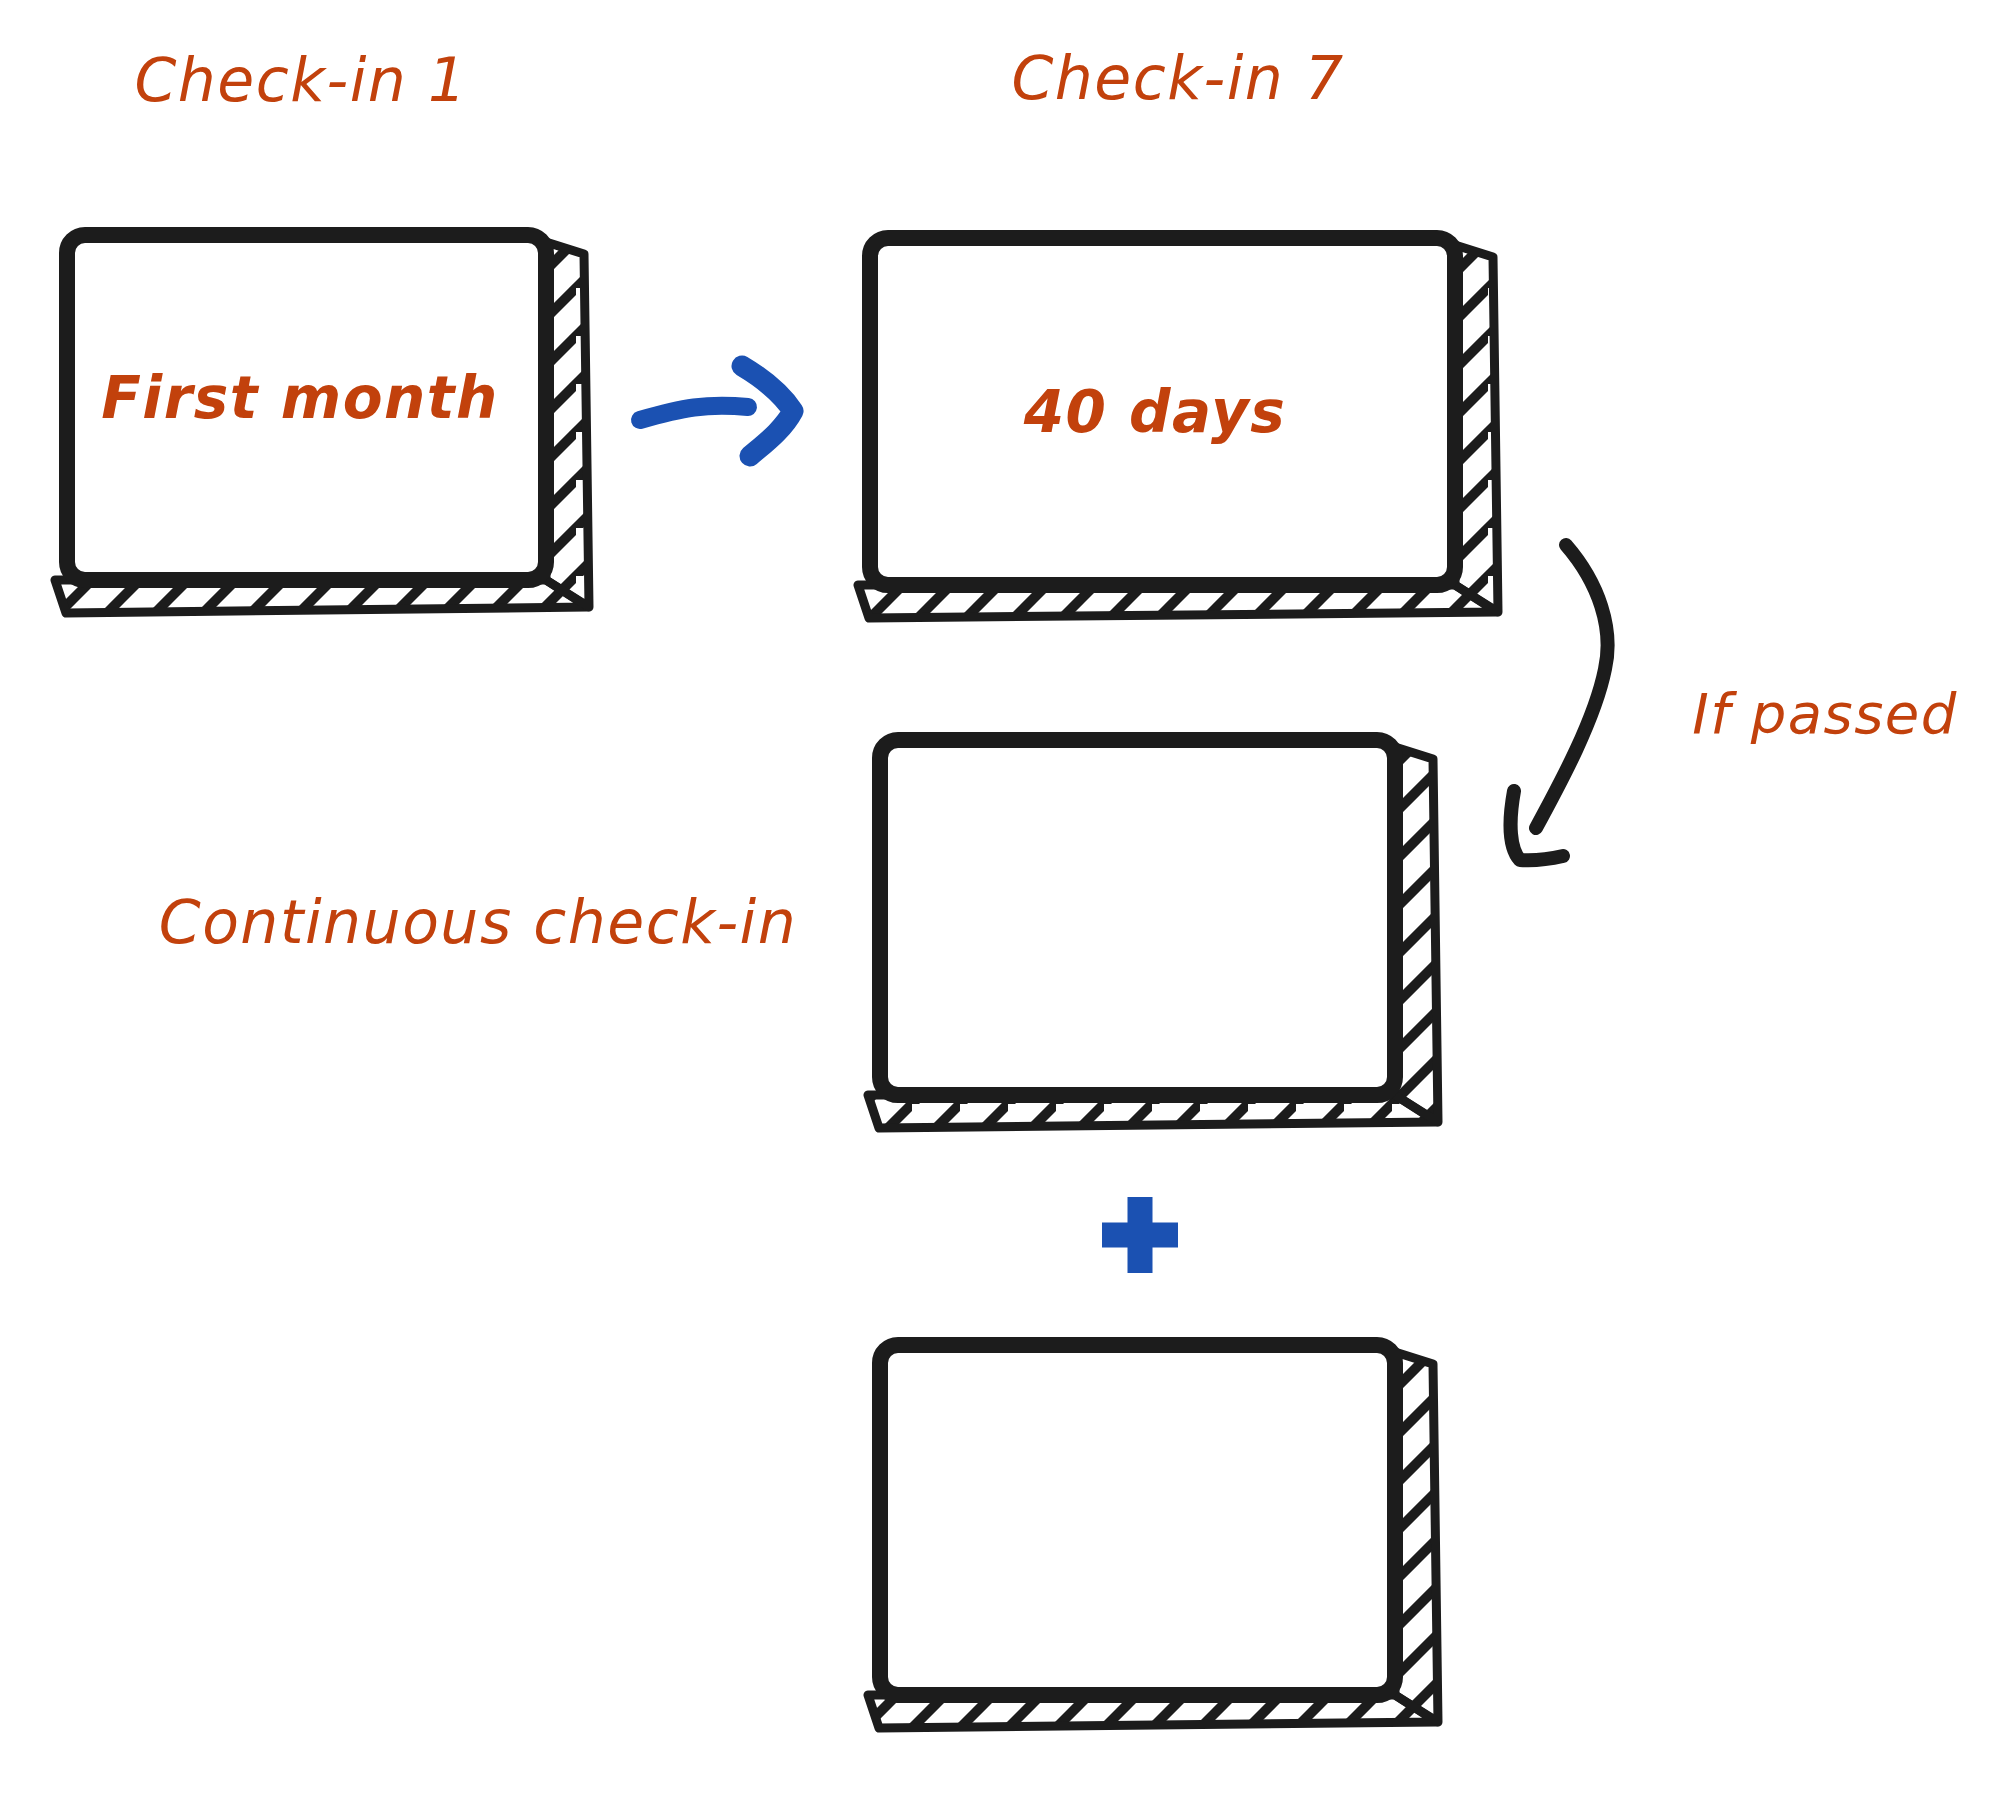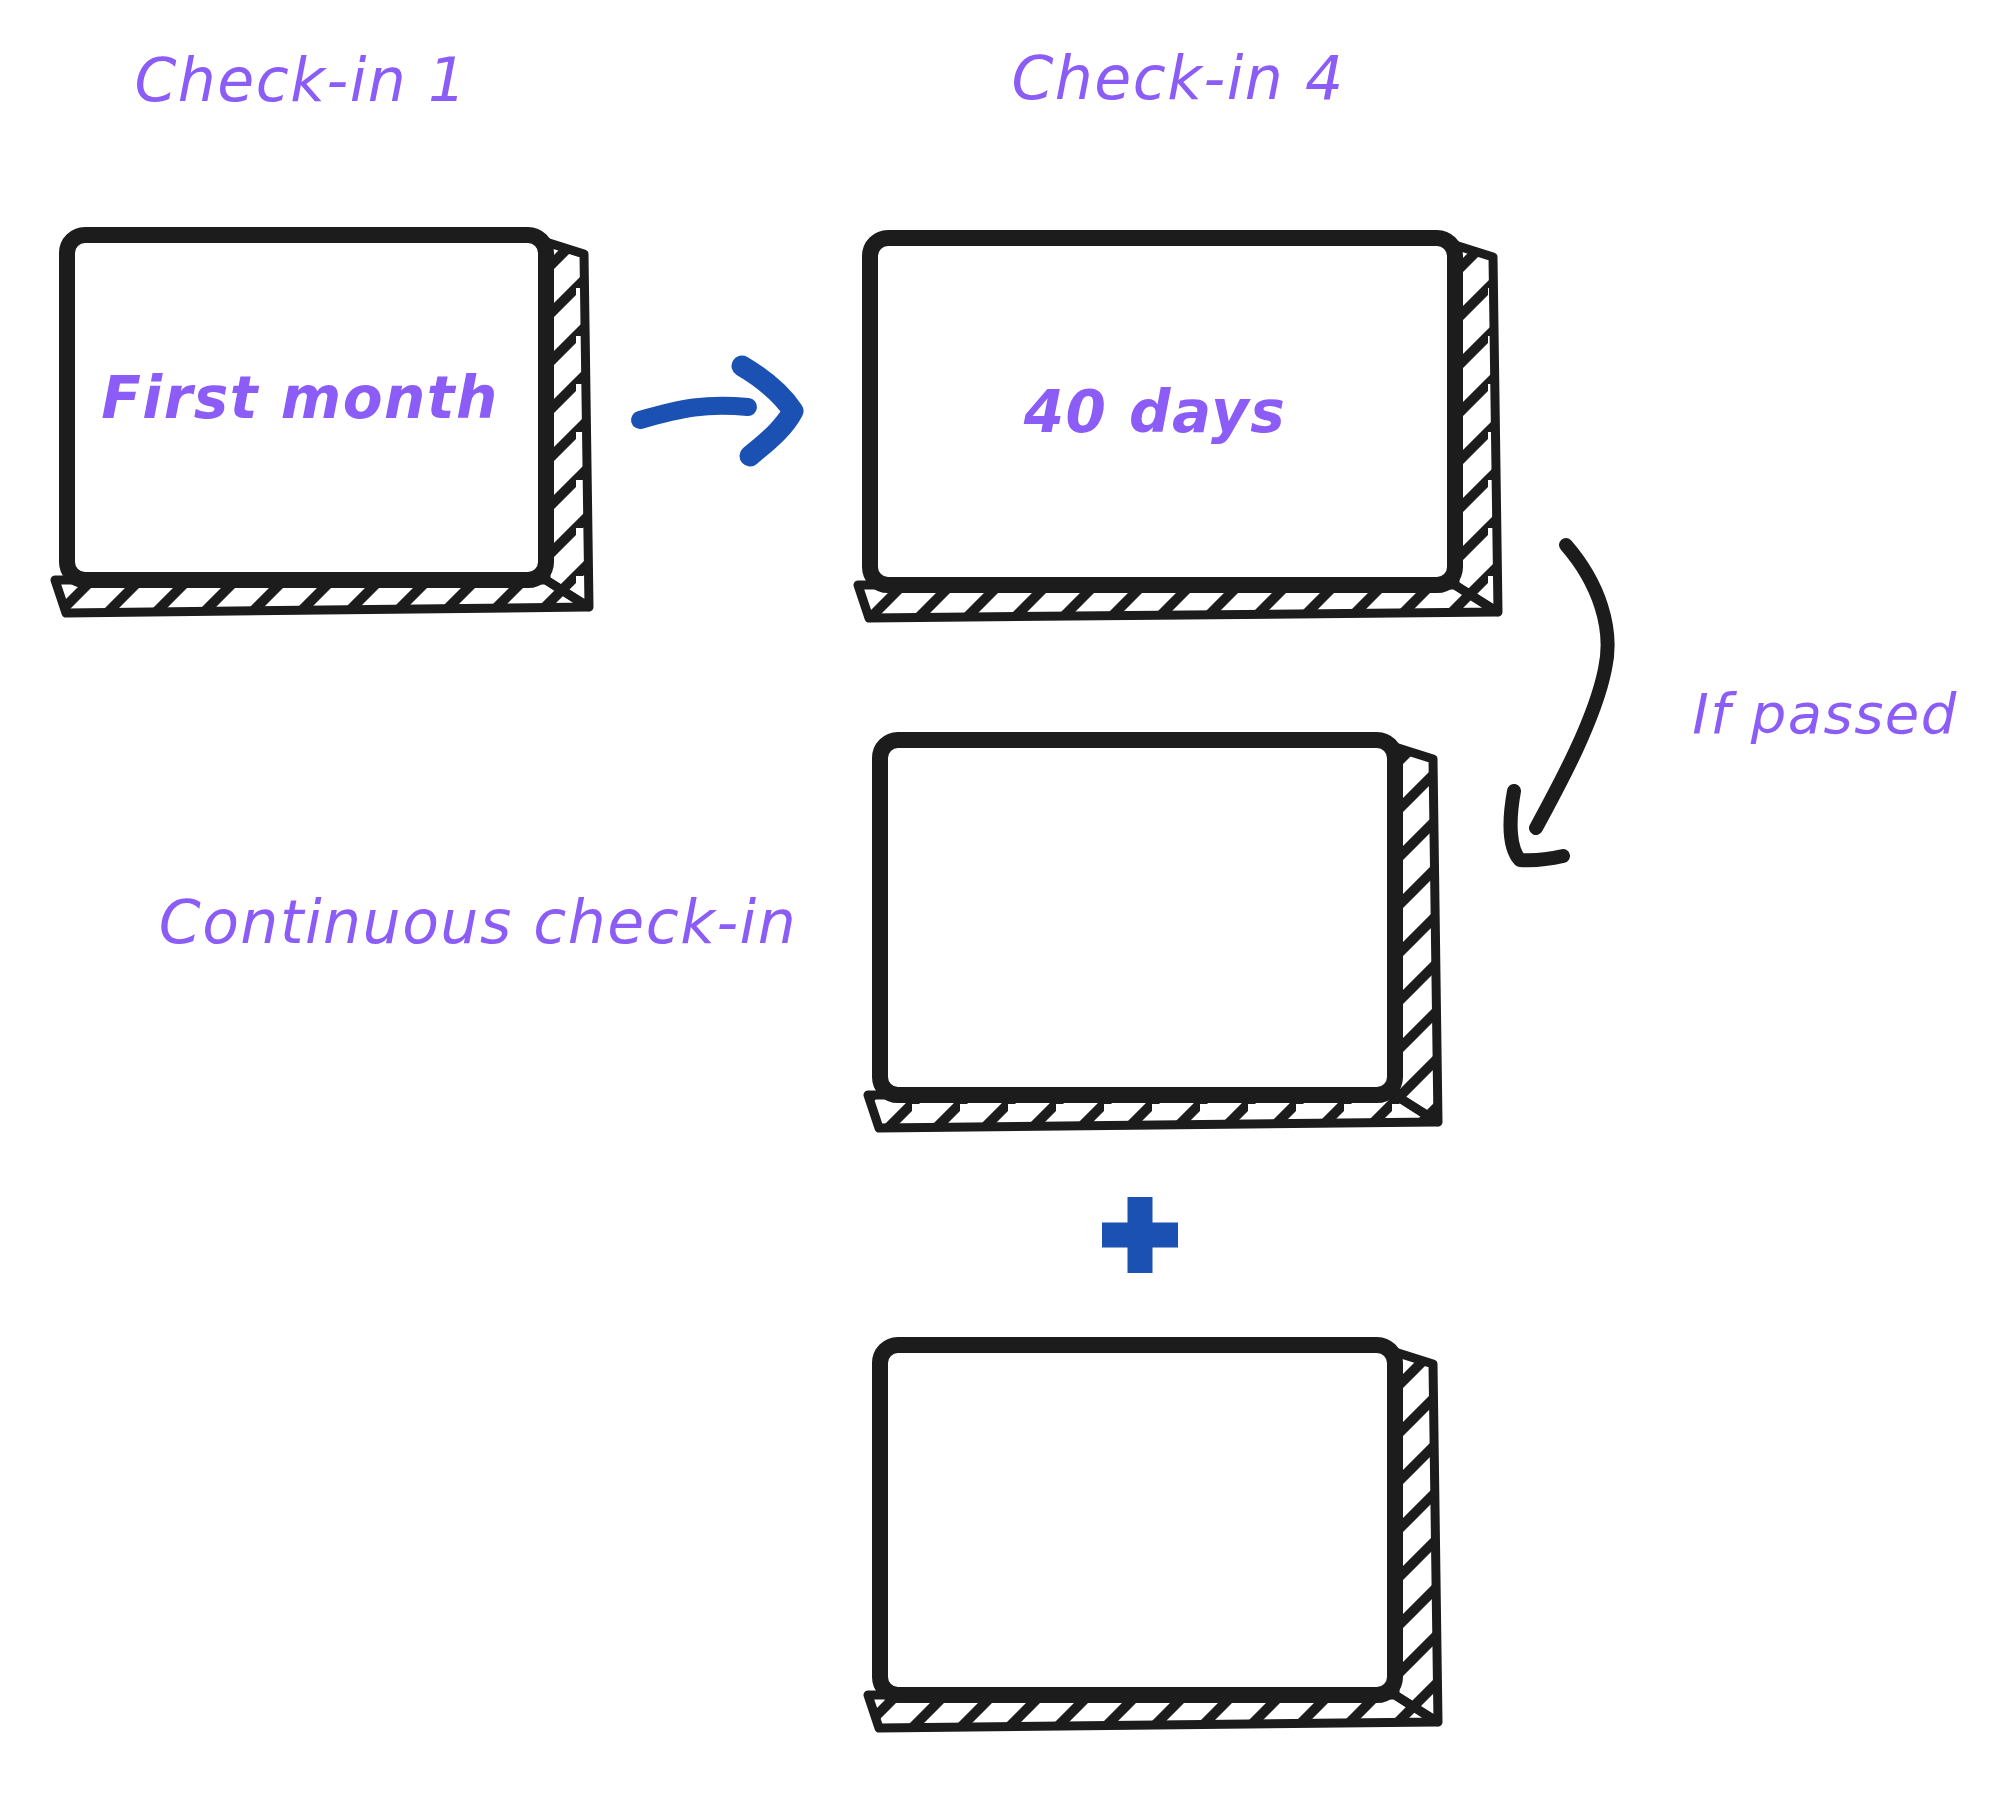--- a/index.html
+++ b/index.html
@@ -21,21 +21,21 @@
     position: absolute;
     left: 0;
     top: 0;
     width: 2000px;
     height: 1816px;
   }
   .txt {
     position: absolute;
     transform: translate(-50%, -50%);
     white-space: nowrap;
-    color: #8b5cf6;
+    color: #c2410c;
     font-style: italic;
     letter-spacing: 1.5px;
     font-weight: 500;
     line-height: 1;
     user-select: none;
   }
   .lbl       { font-size: 60px; }
   .boxtxt    { font-size: 58px; font-weight: bold; }
   .edgelbl   { font-size: 56px; }
 
@@ -96,19 +96,19 @@
       <path d="M 1566,545 C 1599,583 1614,629 1605,669 C 1595,719 1561,782 1536,828" stroke-width="14"></path>
       <path d="M 1514,791 C 1508,824 1510,849 1520,860 C 1535,861 1550,859 1563,856" stroke-width="14"></path>
     </g>
 
     <g stroke="#1B51B2" stroke-linecap="butt">
       <path d="M 1140,1197 L 1140,1273 M 1102,1235 L 1178,1235" stroke-width="25"></path>
     </g>
   </svg>
 
   <div class="txt lbl" id="t-checkin1">Check-in 1</div>
-  <div class="txt lbl" id="t-checkin2">Check-in 4</div>
+  <div class="txt lbl" id="t-checkin2">Check-in 7</div>
   <div class="txt boxtxt" id="t-first-month">First month</div>
   <div class="txt boxtxt" id="t-90-days">40 days</div>
   <div class="txt edgelbl" id="t-if-passed">If passed</div>
   <div class="txt lbl" id="t-continuous">Continuous check-in</div>
 
 </div>
 
 </body></html>

